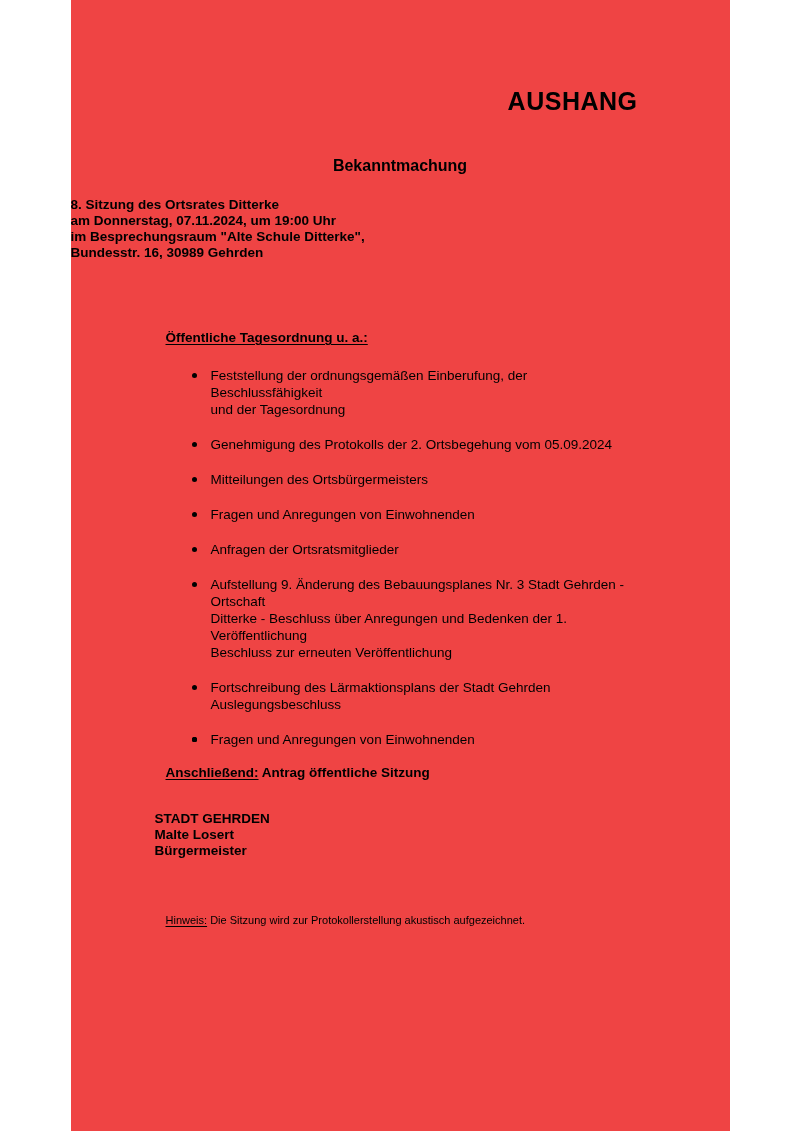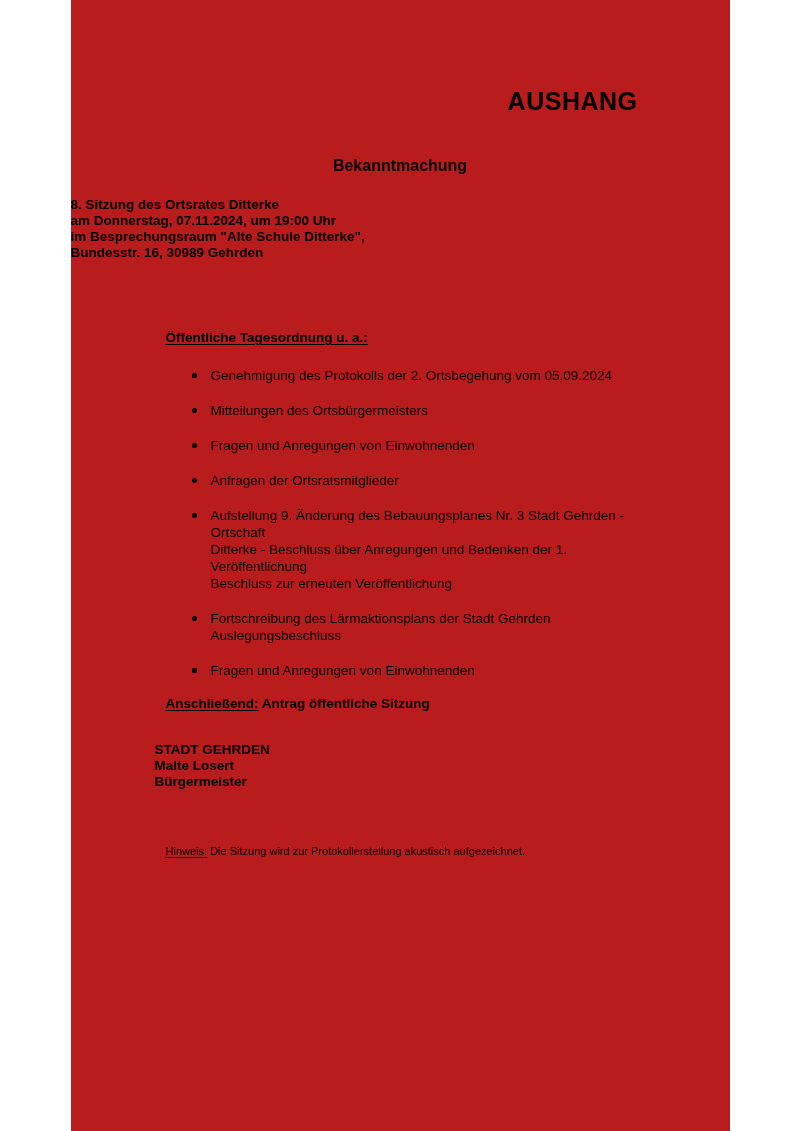--- a/index.html
+++ b/index.html
@@ -2,21 +2,21 @@
 <html><head>
 <meta charset="utf-8">
 <style>
   * { box-sizing: border-box; }
   html, body { margin: 0; padding: 0; background: #ffffff; }
   .page {
     position: relative;
     width: 659px;
     height: 1131px;
     margin: 0 auto;
-    background: #b91c1c;
+    background: #ef4444;
     color: #000000;
     font-family: "Liberation Sans", "DejaVu Sans", sans-serif;
     overflow: hidden;
   }
   .banner {
     margin: 88px 92px 0 0;
     text-align: right;
     font-size: 25px;
     font-weight: bold;
     line-height: 1.1;
@@ -107,20 +107,22 @@
     <div>im Besprechungsraum "Alte Schule Ditterke",</div>
     <div>Bundesstr. 16, 30989 Gehrden</div>
   </div>
 
   <div class="agenda-heading">Öffentliche Tagesordnung u. a.:</div>
 
   <ul class="agenda-list">
 
       <li class="agenda-item">
         <span class="bullet"></span>
+        <span class="item-text">Feststellung der ordnungsgemäßen Einberufung, der Beschlussfähigkeit
+und der Tagesordnung</span>
       </li>
 
 
       <li class="agenda-item">
         <span class="bullet"></span>
         <span class="item-text">Genehmigung des Protokolls der 2. Ortsbegehung vom 05.09.2024</span>
       </li>
 
       <li class="agenda-item">
         <span class="bullet"></span>

